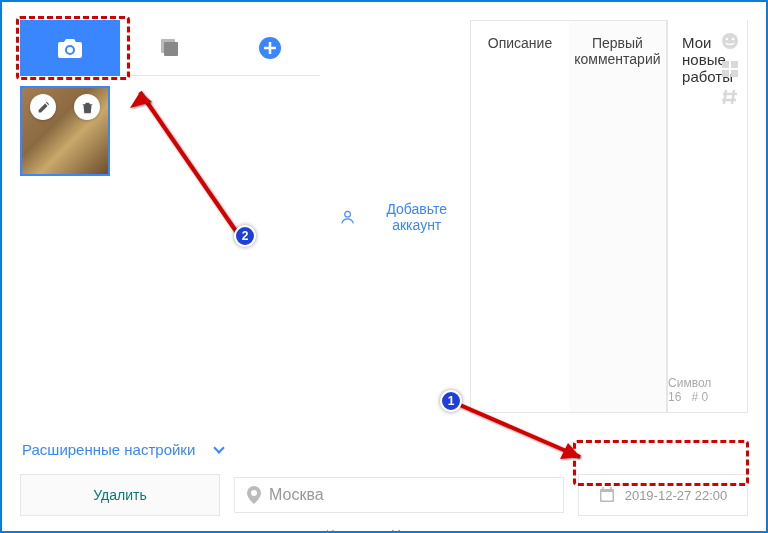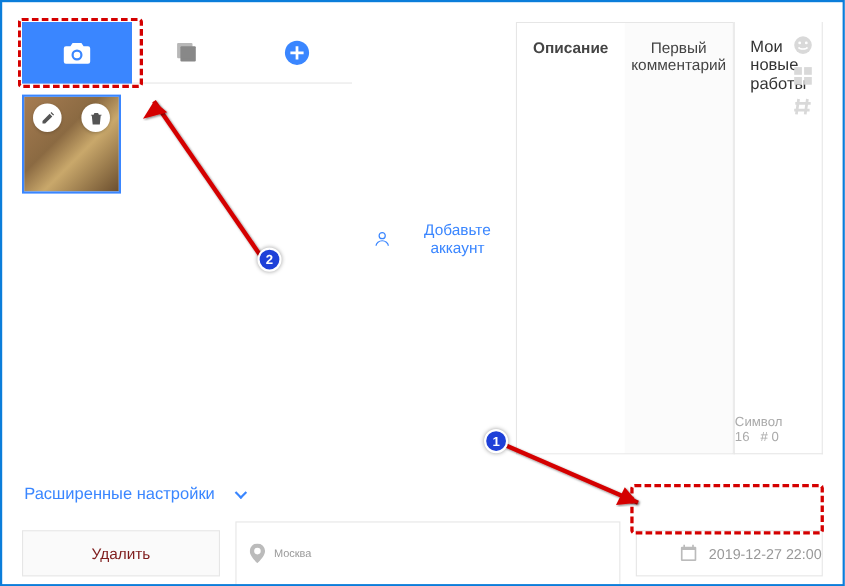--- a/index.html
+++ b/index.html
@@ -12,29 +12,29 @@
 .tab-btn.active{background:#3a86ff}
 .highlight-box{position:absolute;border:3px dashed #d40000;border-radius:4px;pointer-events:none}
 .hl-camera{top:14px;left:14px;width:114px;height:64px}
 .hl-date{bottom:45px;right:17px;width:176px;height:46px}
 .thumb{width:90px;height:90px;border:2px solid #3a86ff;margin-top:10px;position:relative;background:linear-gradient(135deg,#a67c52 0%,#8b6a42 40%,#c9a86b 60%,#6b4e2e 100%)}
 .thumb-overlay{position:absolute;top:6px;left:0;right:0;display:flex;gap:18px;padding:0 8px}
 .circ-btn{width:26px;height:26px;border-radius:50%;background:#fff;display:flex;align-items:center;justify-content:center;cursor:pointer;box-shadow:0 1px 3px rgba(0,0,0,.2)}
 .account-btn{text-align:center;color:#3a86ff;font-size:14px;padding:18px 0;display:flex;align-items:center;justify-content:center;gap:8px;cursor:pointer}
 .desc-tabs{display:flex;border:1px solid #e6e6e6}
 .desc-tab{flex:1;text-align:center;padding:14px 0;font-size:14px;color:#444;cursor:pointer;background:#fbfbfb}
-.desc-tab.active{font-weight:bold;background:#fff}
+.desc-tab.active{font-weight:normal;background:#fff}
 .desc-body{border:1px solid #e6e6e6;border-top:none;flex:1;padding:14px;position:relative;font-size:15px;color:#333}
 .side-tools{position:absolute;right:8px;top:12px;display:flex;flex-direction:column;gap:10px;color:#d9d9d9}
 .counter{position:absolute;right:26px;bottom:8px;font-size:12px;color:#aaa}
 .adv-link{color:#3a86ff;font-size:15px;padding:10px 20px;cursor:pointer;display:flex;align-items:center;gap:20px}
 .bottom-row{display:flex;gap:14px;padding:6px 18px;align-items:center}
-.btn-delete{width:180px;height:42px;border:1px solid #e6e6e6;background:#fafafa;color:#7f1d1d;font-size:14px;cursor:pointer}
-.loc-input{flex:1;height:58px;border:1px solid #e6e6e6;display:flex;align-items:center;padding:0 12px;color:#999;font-size:10px;gap:8px}
-.date-input{width:170px;height:42px;border:1px solid #e6e6e6;display:flex;align-items:center;justify-content:flex-end;gap:10px;color:#999;font-size:13px}
+.btn-delete{width:200px;height:42px;border:1px solid #e6e6e6;background:#fafafa;color:#0f766e;font-size:14px;cursor:pointer}
+.loc-input{flex:1;height:36px;border:1px solid #e6e6e6;display:flex;align-items:center;padding:0 12px;color:#999;font-size:16px;gap:8px}
+.date-input{width:170px;height:42px;border:1px solid #e6e6e6;display:flex;align-items:center;justify-content:center;gap:10px;color:#999;font-size:13px}
 .status{text-align:center;font-size:12px;color:#999;padding:6px 0}
 .arrow{position:absolute;pointer-events:none}
 .arrow-line{stroke:#d40000;stroke-width:4;fill:none}
 .arrow-head{fill:#d40000}
 .badge{position:absolute;width:22px;height:22px;border-radius:50%;background:#1e40d8;border:2px solid #fff;color:#fff;font-size:12px;font-weight:bold;display:flex;align-items:center;justify-content:center;box-shadow:0 0 4px rgba(0,0,0,.4)}
 .badge1{top:388px;left:438px}
 .badge2{top:223px;left:232px}
 .chev{display:inline-block;width:8px;height:8px;border-right:2px solid #3a86ff;border-bottom:2px solid #3a86ff;transform:rotate(45deg);margin-bottom:3px}
 </style>
 </head>

